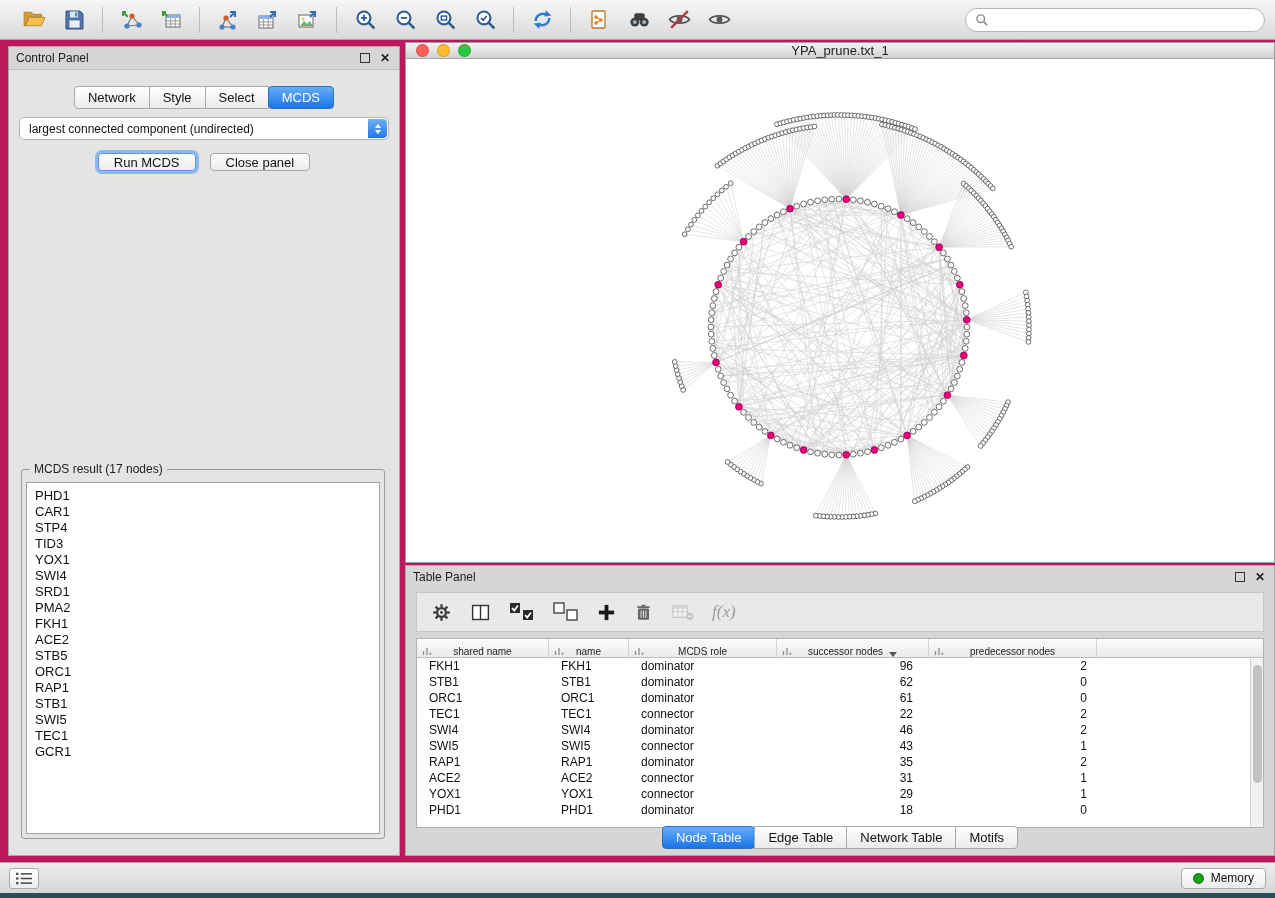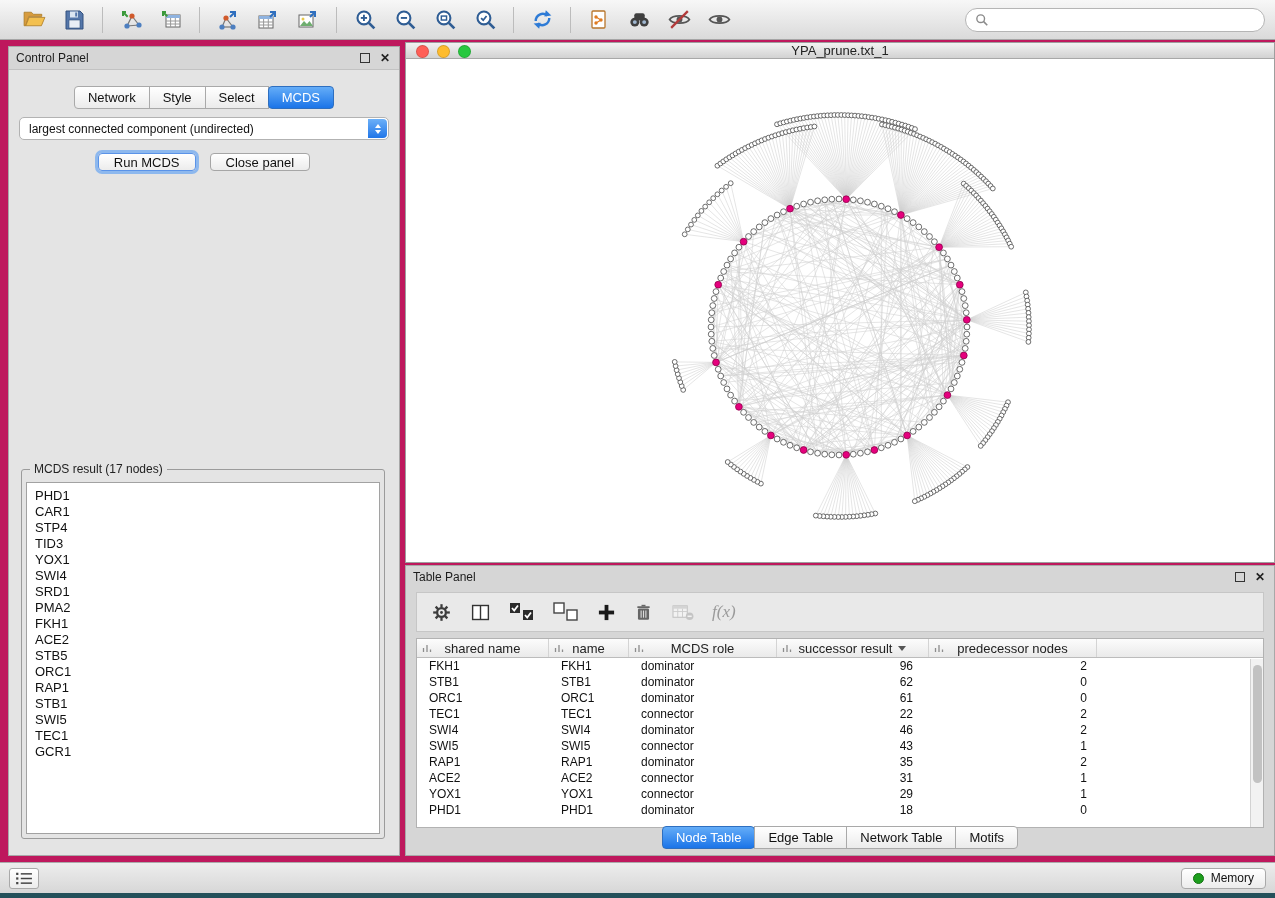--- a/index.html
+++ b/index.html
@@ -86,21 +86,21 @@
   }
   .mcds-item { font-size:13px; line-height:16px; padding:0 8px; }
 
   
   .network-window {
     position:absolute; left:405px; top:42px; width:870px; height:521px;
     background:#fff; border:1px solid #9e9e9e;
   }
   .net-titlebar {
     position:relative; height:16px; background:linear-gradient(#f2f2f2,#d2d2d2);
-    border-bottom:1px solid #a8a8a8; display:flex; align-items:flex-end; padding-left:10px; gap:8px;
+    border-bottom:1px solid #a8a8a8; display:flex; align-items:center; padding-left:10px; gap:8px;
   }
   .light { width:13px; height:13px; border-radius:50%; border:1px solid rgba(0,0,0,0.15); }
   .light.red { background:#ff5f57; } .light.yellow { background:#febc2e; } .light.green { background:#28c840; }
   .net-title { position:absolute; left:0; right:0; text-align:center; font-size:13px; color:#222; pointer-events:none; }
   .net-canvas { position:absolute; left:0; top:22px; width:868px; height:497px; background:#fff; display:block; }
 
   
   .table-panel {
     position:absolute; left:405px; top:565px; width:870px; height:291px;
     background:#d6d6d6; border:1px solid #a8a8a8;
@@ -113,21 +113,21 @@
   .tt-btn { border:none; background:transparent; display:flex; align-items:center; justify-content:center; height:26px; }
   .fx { font-family:"Liberation Serif", serif; font-style:italic; font-size:17px; color:#9a9a9a; }
   .tbl-wrap {
     position:absolute; top:72px; left:10px; right:10px; height:190px;
     background:#fff; border:1px solid #b2b2b2; overflow:hidden;
   }
   .tbl-header {
     display:grid; grid-template-columns:132px 80px 148px 152px 168px 1fr;
     height:19px; background:linear-gradient(#fcfcfc,#eaeaea); border-bottom:1px solid #bcbcbc;
   }
-  .th { position:relative; display:flex; align-items:center; justify-content:center; font-size:13px; color:#222; border-right:1px solid #d4d4d4; }
+  .th { position:relative; display:flex; align-items:flex-end; justify-content:center; font-size:10px; color:#222; border-right:1px solid #d4d4d4; }
   .th-filler { border-right:none; }
   .sort-ic { position:absolute; left:5px; width:11px; height:11px; }
   .caret { margin-left:6px; width:0; height:0; border-left:4px solid transparent; border-right:4px solid transparent; border-top:5px solid #555; }
   .tr { display:grid; grid-template-columns:132px 80px 148px 152px 168px 1fr; height:16px; align-items:center; }
   .td { font-size:12px; padding-left:12px; white-space:nowrap; overflow:hidden; }
   .td-num { text-align:right; padding-left:0; }
   .td-succ { padding-right:16px; }
   .td-pred { padding-right:10px; }
   .tbl-scrollbar {
     position:absolute; top:20px; right:0; bottom:0; width:13px;
@@ -1358,21 +1358,21 @@
             <span class="th-label">MCDS role</span>
           </div>
           <div class="th">
             <svg class="sort-ic" viewBox="0 0 11 11">
               <g stroke="#8d8d8d" stroke-width="1.3" fill="none">
                 <path d="M1.5 9V5"></path>
                 <path d="M5 9V2"></path>
                 <path d="M8.5 9V6.5"></path>
               </g>
             </svg>
-            <span class="th-label">successor result</span>
+            <span class="th-label">successor nodes</span>
             <span class="caret"></span>
           </div>
           <div class="th">
             <svg class="sort-ic" viewBox="0 0 11 11">
               <g stroke="#8d8d8d" stroke-width="1.3" fill="none">
                 <path d="M1.5 9V5"></path>
                 <path d="M5 9V2"></path>
                 <path d="M8.5 9V6.5"></path>
               </g>
             </svg>

